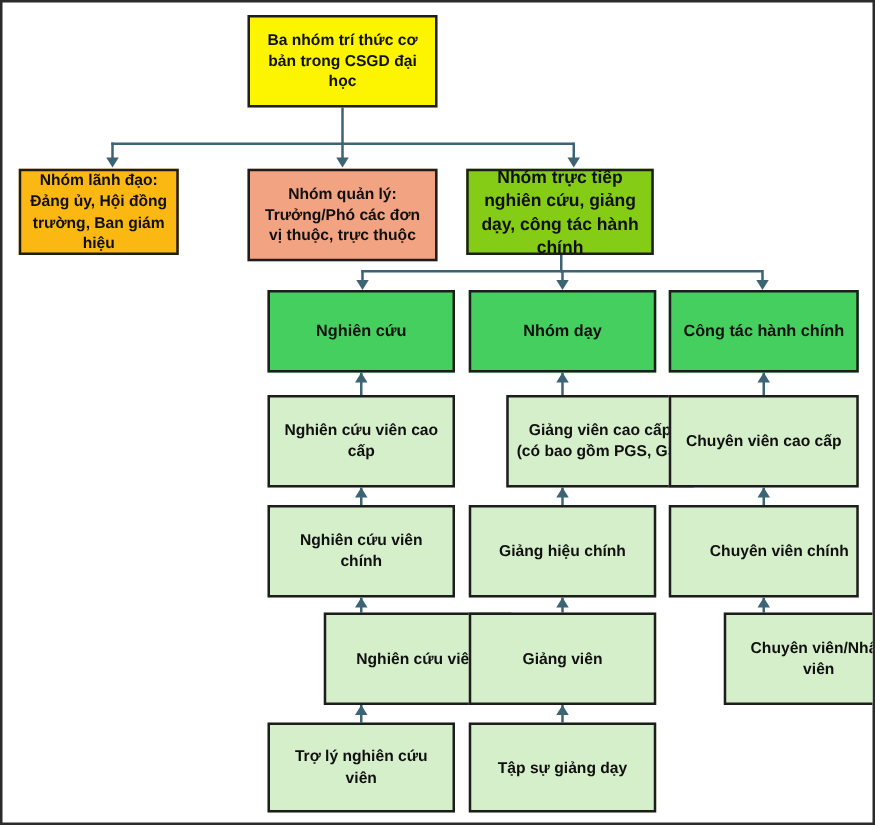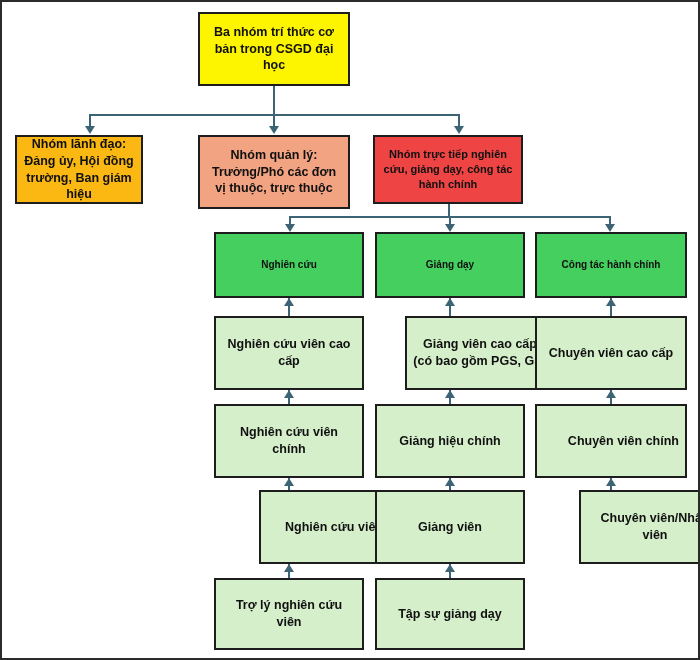--- a/index.html
+++ b/index.html
@@ -45,26 +45,26 @@
   }
   .n-orange {
     background: #fbb812;
     font-size: 12.5px;
   }
   .n-salmon {
     background: #f2a382;
     font-size: 12.5px;
   }
   .n-green {
-    background: #ef4444;
-    font-size: 11px;
+    background: #84cc16;
+    font-size: 14px;
   }
   .n-greenhead {
     background: #45cf5f;
-    font-size: 10px;
+    font-size: 13px;
   }
   .n-lightgreen {
     background: #d6efcb;
     font-size: 12.5px;
     font-weight: bold;
   }
   
   .conn-v {
     position: absolute;
     width: 2px;
@@ -164,21 +164,21 @@
   </div>
 
   <div class="conn-v" style="left:286px; top:562px; height:20px;"></div>
   <div class="arrow-up" style="left:282px; top:562px;"></div>
 
   <div class="node n-lightgreen" style="left:212px; top:576px; width:150px; height:72px;">
     <span class="node-label">Trợ lý nghiên cứu viên</span>
   </div>
 
   <div class="node n-greenhead" style="left:373px; top:230px; width:150px; height:66px;">
-    <span class="node-label">Giảng dạy</span>
+    <span class="node-label">Nhóm dạy</span>
   </div>
 
   <div class="conn-v" style="left:447px; top:296px; height:20px;"></div>
   <div class="arrow-up" style="left:443px; top:296px;"></div>
 
   <div class="node n-lightgreen" style="left:373px; top:314px; width:150px; height:74px;margin-left:30px;">
     <span class="node-label">Giảng viên cao cấp (có bao gồm PGS, GS)</span>
   </div>
 
   <div class="conn-v" style="left:447px; top:388px; height:20px;"></div>

